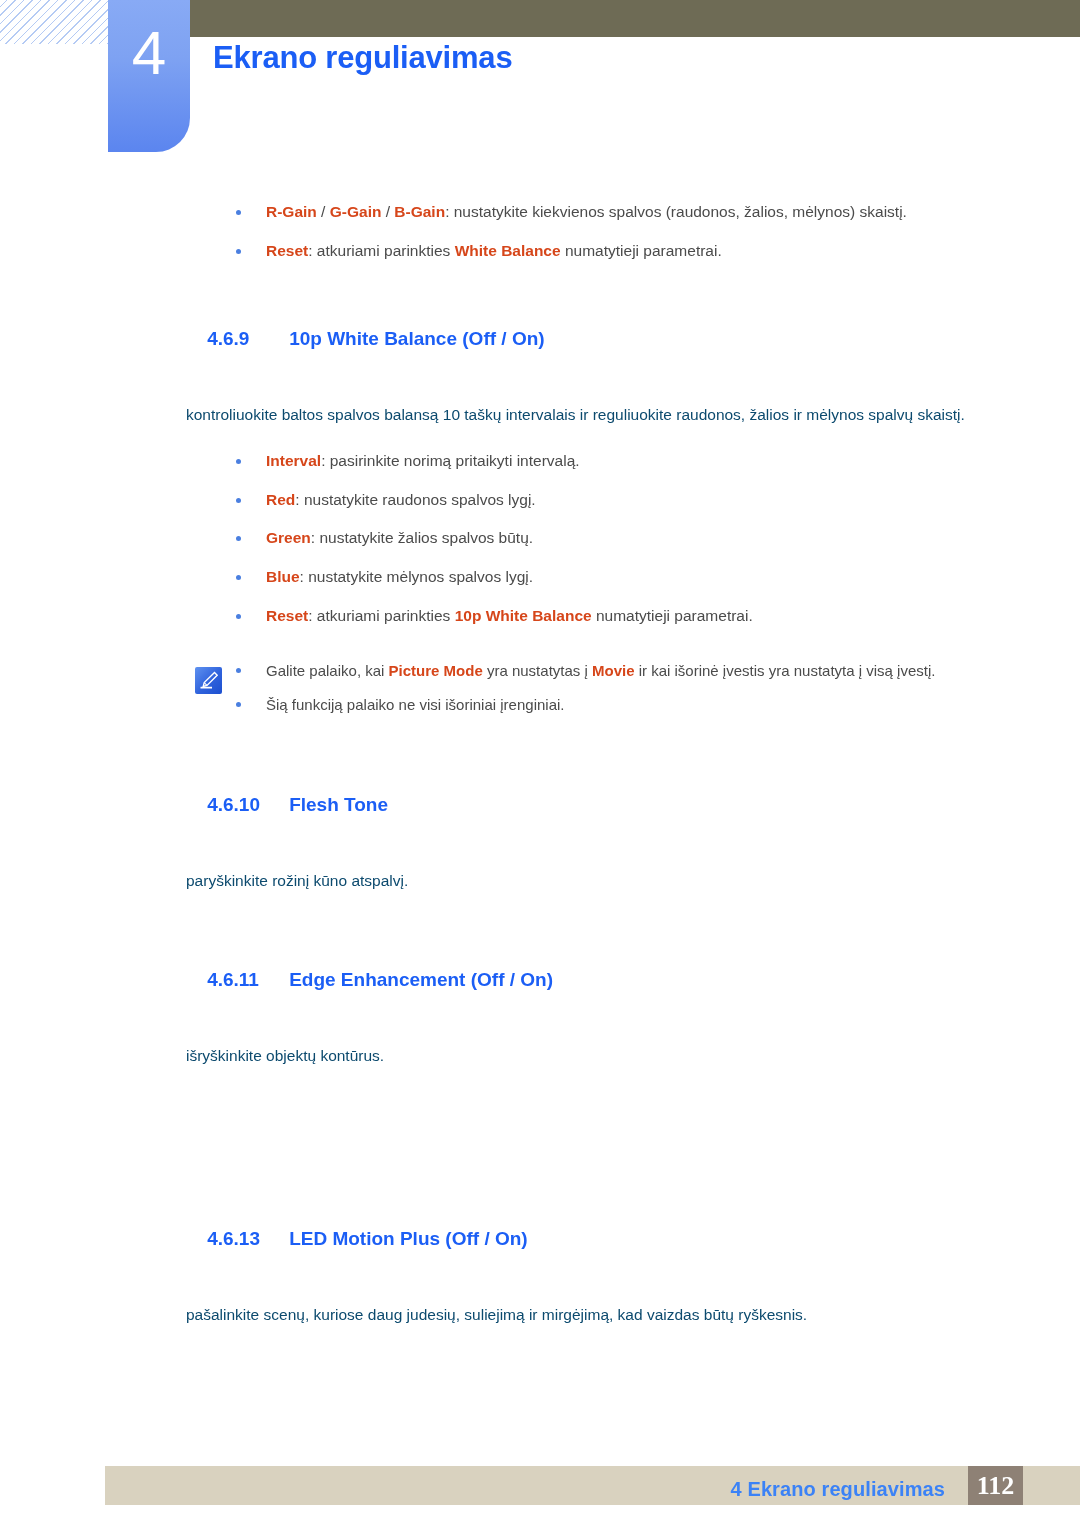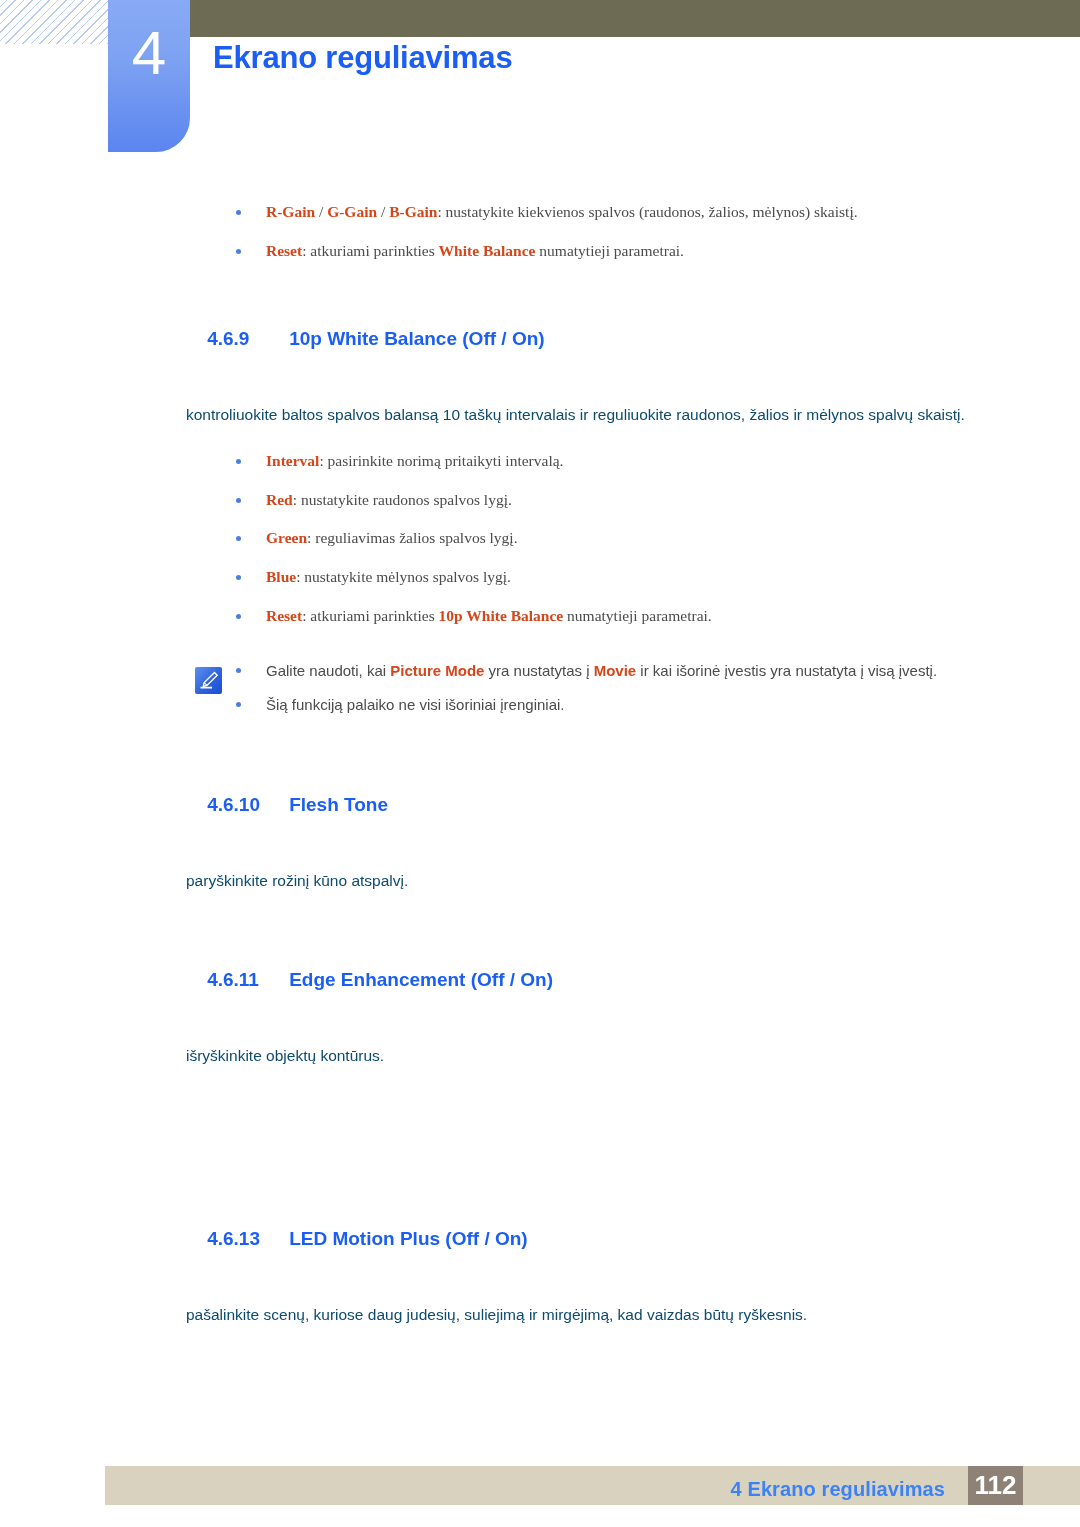--- a/index.html
+++ b/index.html
@@ -112,21 +112,20 @@
     margin: 0;
     padding: 0;
   }
   ul.blist > li {
     position: relative;
     padding-left: 80px;
     font-size: 15.5px;
     color: #4b4b4b;
     line-height: 1.6;
     margin-bottom: 14px;
-    font-family: Liberation Serif, serif;
   }
   ul.blist > li:last-child { margin-bottom: 0; }
   ul.blist > li::before {
     content: "";
     position: absolute;
     left: 50px;
     top: 10px;
     width: 5px;
     height: 5px;
     border-radius: 50%;
@@ -209,20 +208,21 @@
     bottom: 22px;
     width: 55px;
     height: 39px;
     background: #8e8175;
     color: #ffffff;
     font-size: 26px;
     font-weight: bold;
     display: flex;
     align-items: center;
     justify-content: center;
+    font-family: Liberation Serif, serif;
   }
 </style>
 </head>
 <body>
 
 <div class="hatch"></div>
 
 <div class="olive-bar"></div>
 
 <div class="chapter-tab">
@@ -244,37 +244,37 @@
     <span class="num">4.6.9</span><span>10p White Balance (Off / On)</span>
   </h3>
   <div class="gap-md"></div>
   <p class="body">kontroliuokite baltos spalvos balansą 10 taškų intervalais ir reguliuokite raudonos, žalios ir mėlynos spalvų skaistį.</p>
 
   <div class="gap-sm"></div>
 
   <ul class="blist" id="option-bullets">
       <li><span class="kw">Interval</span><span class="sep">: pasirinkite norimą pritaikyti intervalą.</span></li>
       <li><span class="kw">Red</span><span class="sep">: nustatykite raudonos spalvos lygį.</span></li>
-      <li><span class="kw">Green</span><span class="sep">: reguliavimas žalios spalvos lygį.</span></li>
+      <li><span class="kw">Green</span><span class="sep">: nustatykite žalios spalvos būtų.</span></li>
       <li><span class="kw">Blue</span><span class="sep">: nustatykite mėlynos spalvos lygį.</span></li>
       <li><span class="kw">Reset</span><span class="sep">: atkuriami parinkties </span><span class="kw">10p White Balance</span><span class="sep"> numatytieji parametrai.</span></li>
     </ul>
 
   <div class="gap-md"></div>
 
   <div class="note">
     <div class="note-icon">
       <svg width="27" height="27" viewBox="0 0 27 27" aria-hidden="true">
         <path d="M19.5 5.5 L9.2 15.6 L8.2 19.4 L12.0 18.4 L22.2 8.2 Z" fill="none" stroke="#ffffff" stroke-width="1.4"></path>
         <path d="M9.2 15.6 L12.0 18.4" fill="none" stroke="#ffffff" stroke-width="1.1"></path>
         <path d="M5.5 20.6 L17.0 20.6" fill="none" stroke="#ffffff" stroke-width="1.8"></path>
       </svg>
     </div>
     <ul class="notelist" id="note-list">
-        <li><span class="sep">Galite naudoti, kai </span><span class="kw">Picture Mode</span><span class="sep"> yra nustatytas į </span><span class="kw">Movie</span><span class="sep"> ir kai išorinė įvestis yra nustatyta į visą įvestį.</span></li>
+        <li><span class="sep">Galite palaiko, kai </span><span class="kw">Picture Mode</span><span class="sep"> yra nustatytas į </span><span class="kw">Movie</span><span class="sep"> ir kai išorinė įvestis yra nustatyta į visą įvestį.</span></li>
         <li><span class="sep">Šią funkciją palaiko ne visi išoriniai įrenginiai.</span></li>
       </ul>
   </div>
 
   <div class="gap-xl"></div>
 
   <h3 class="sect">
     <span class="num">4.6.10</span><span>Flesh Tone</span>
   </h3>
   <div class="gap-md"></div>

